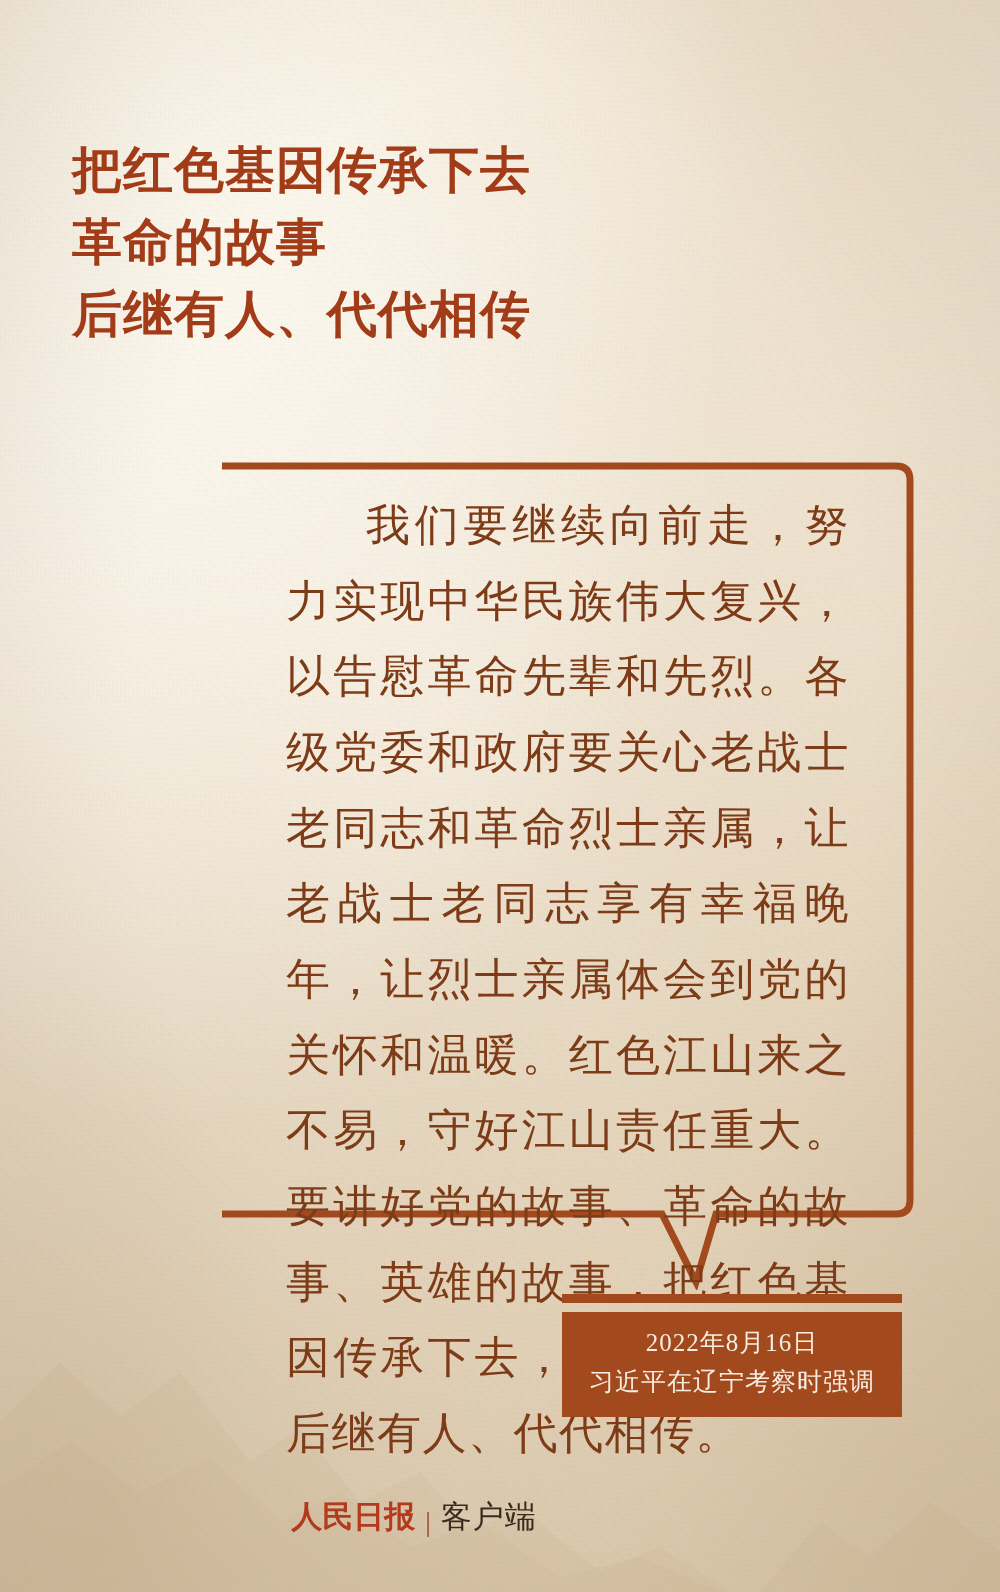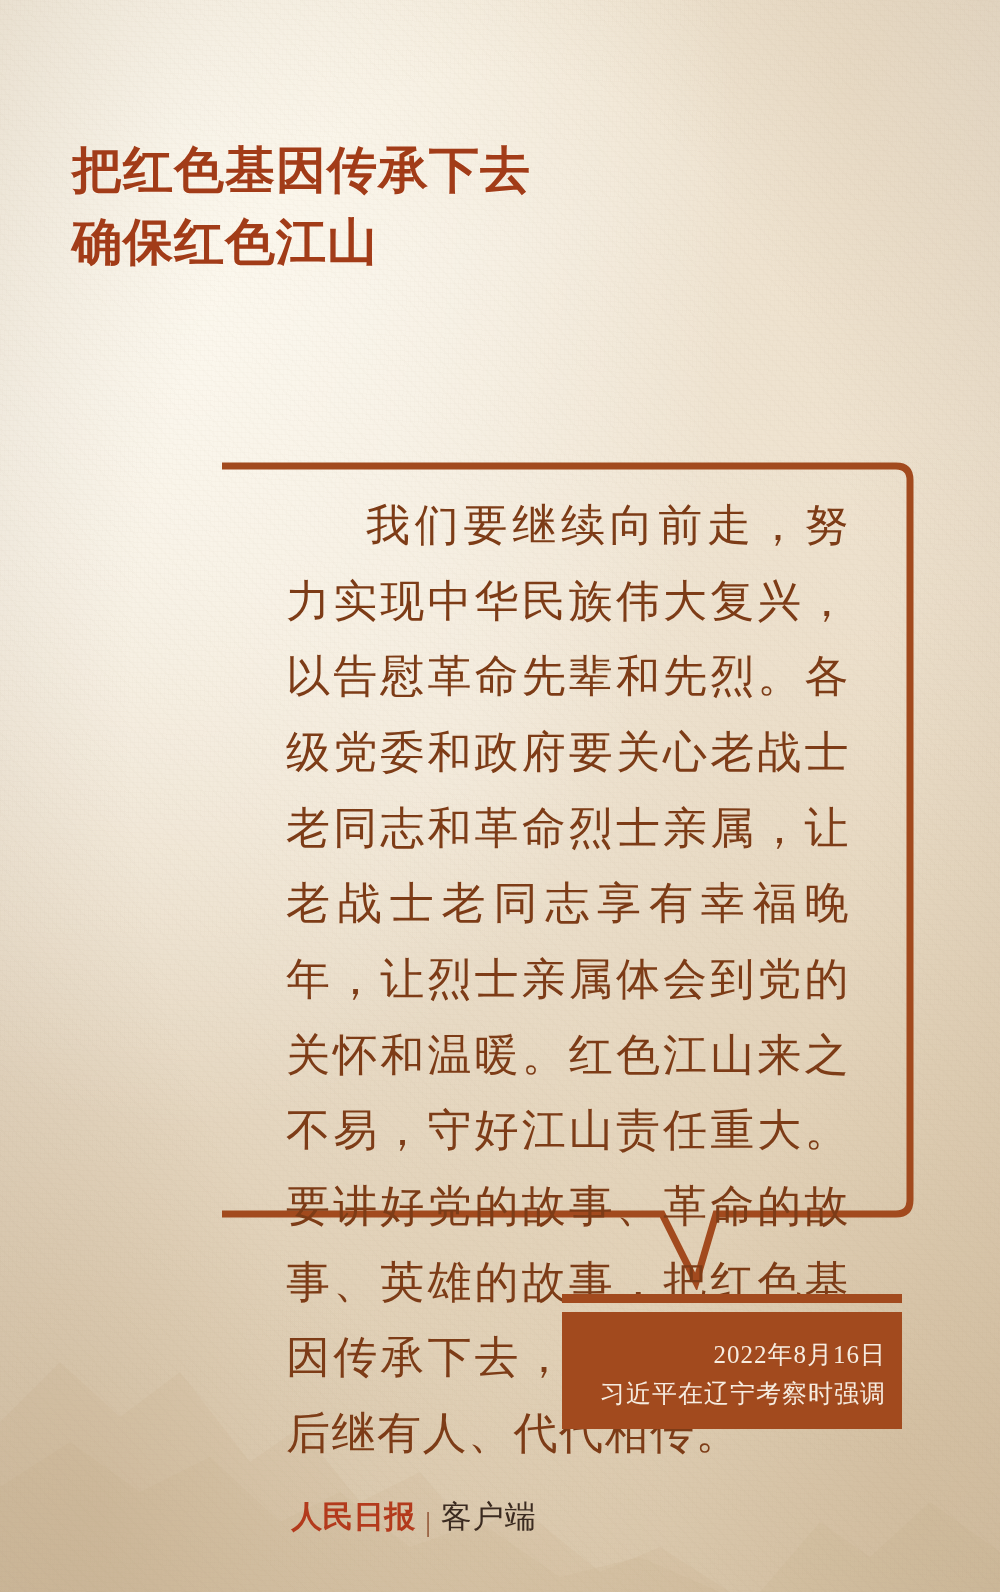--- a/index.html
+++ b/index.html
@@ -108,25 +108,26 @@
   }
   .attrib-rule {
     width: 340px;
     height: 9px;
     background: #a24a1e;
     margin-bottom: 9px;
   }
   .attrib-box {
     background: #a24a1e;
     color: #f6ece0;
-    padding: 24px 16px 15px 16px;
+    padding: 12px 16px 15px 16px;
     font-family: "Liberation Serif", "DejaVu Serif", serif;
     font-size: 25px;
     line-height: 1.55;
     letter-spacing: 1px;
+    text-align: center;
   }
   .attrib-box .line {
     display: block;
     white-space: nowrap;
   }
 
   
   .footer {
     position: absolute;
     left: 0;
@@ -167,21 +168,22 @@
   <svg class="mountains" viewBox="0 0 1000 420" preserveAspectRatio="none">
     <path d="M0,420 L0,250 L60,190 L120,245 L180,200 L250,290 L300,255 L360,330 L420,300 L470,360 L520,335 L600,400 L660,375 L730,420 Z" fill="#c9b08c" opacity="0.45"></path>
     <path d="M0,420 L0,315 L70,270 L140,320 L210,285 L280,350 L340,320 L410,375 L480,350 L560,405 L640,385 L720,420 Z" fill="#bda377" opacity="0.35"></path>
     <path d="M760,420 L820,350 L870,385 L930,330 L1000,380 L1000,420 Z" fill="#c4ab85" opacity="0.35"></path>
   </svg>
 
   <div class="vignette"></div>
 
   <div class="headline">
     <span class="hl">把红色基因传承下去</span>
-    <span class="hl">确保红色江山</span>
+    <span class="hl">革命的故事</span>
+    <span class="hl">后继有人、代代相传</span>
   </div>
 
   <svg class="bubble-svg" viewBox="0 0 740 830" fill="none">
     <path d="M26 6 L700 6 Q714 6 714 20 L714 740 Q714 754 700 754 L520 754 L500 822 L466 754 L26 754" stroke="#a24a1e" stroke-width="7" fill="none" stroke-linejoin="miter" stroke-linecap="butt"></path>
   </svg>
 
   <div class="quote">我们要继续向前走，努力实现中华民族伟大复兴，以告慰革命先辈和先烈。各级党委和政府要关心老战士老同志和革命烈士亲属，让老战士老同志享有幸福晚年，让烈士亲属体会到党的关怀和温暖。红色江山来之不易，守好江山责任重大。要讲好党的故事、革命的故事、英雄的故事，把红色基因传承下去，确保红色江山后继有人、代代相传。</div>
 
   <div class="attrib">
     <div class="attrib-rule"></div>

